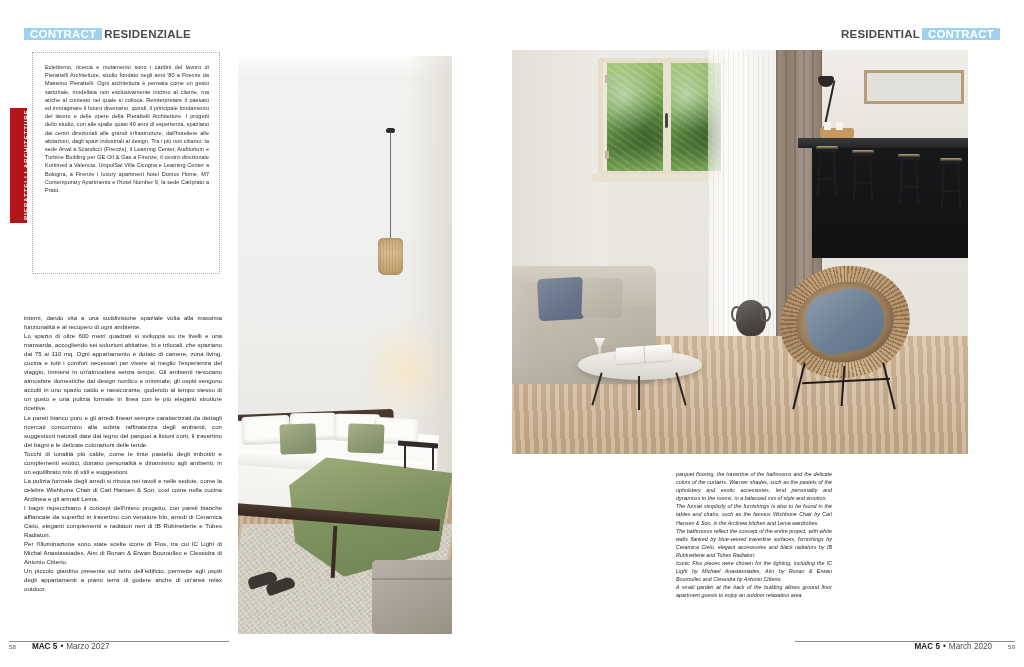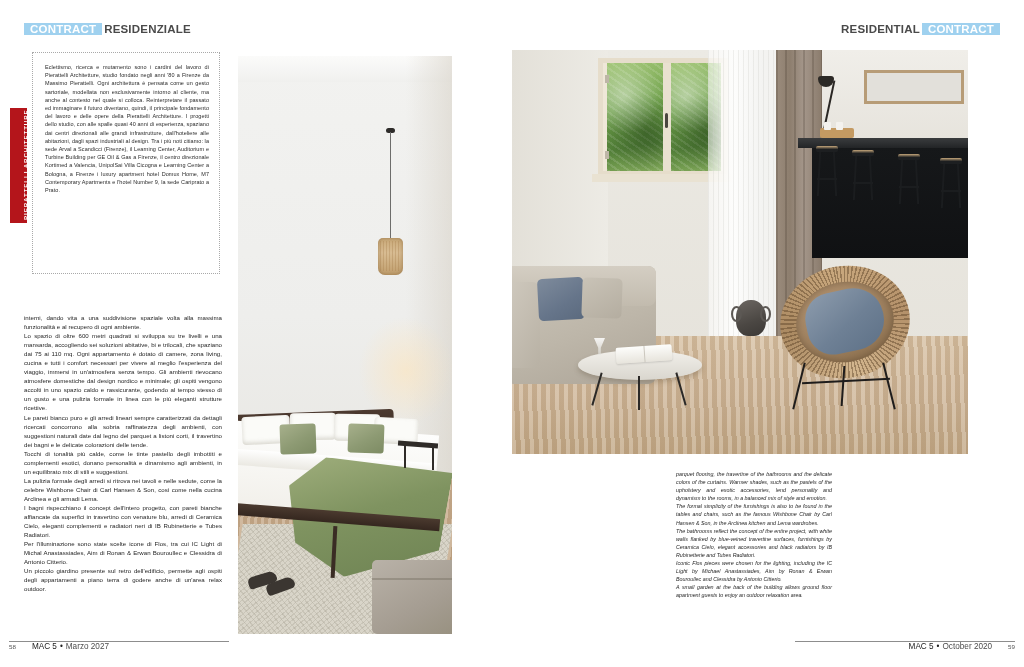--- a/index.html
+++ b/index.html
@@ -7,21 +7,21 @@
     width:1024px;height:667px;background:#ffffff;
     font-family:"Liberation Sans", sans-serif;
     overflow:hidden;position:relative;
   }
   .spread{position:absolute;inset:0;display:flex;}
   .page{position:relative;height:667px;}
   .page-left{width:512px;}
   .page-right{width:512px;}
 
   
-  .runhead{position:absolute;top:18px;display:flex;align-items:center;height:22px;}
+  .runhead{position:absolute;top:18px;display:flex;align-items:flex-end;height:22px;}
   .runhead-left{left:24px;}
   .runhead-right{right:24px;flex-direction:row;}
   .rh-box{
     background:#9fd1ef;color:#ffffff;font-weight:bold;font-size:11.5px;
     letter-spacing:.2px;display:flex;align-items:center;padding:0 6px;
   }
   .rh-plain{
     color:#4a4a4a;font-weight:bold;font-size:11.5px;letter-spacing:.2px;
     display:flex;align-items:center;padding:0 2px;
   }
@@ -63,21 +63,21 @@
   .en-col p{margin:0;}
   .en-col-2{left:709px;top:470px;width:156px;}
 
   
   .footer{position:absolute;bottom:10px;height:22px;display:flex;align-items:center;}
   .footer-rule{position:absolute;height:1px;background:#8d8d8d;bottom:25px;}
   .fl{left:9px;}
   .fr{right:9px;}
   .pg{font-size:6.2px;color:#555;}
   .mast{font-size:8.2px;color:#222;}
-  .mast b{font-weight:normal;}
+  .mast b{font-weight:bold;}
   .mast .dot{color:#222;}
   .mast .dim{color:#4d4d4d;}
 
   
   .photo{position:absolute;overflow:hidden;background:#efeeea;}
 
   
   #photo-bedroom{left:238px;top:56px;width:214px;height:578px;}
   .bd-wall{position:absolute;inset:0;
     background:linear-gradient(180deg,#f2f2f0 0%,#eeeeec 45%,#e9e8e4 70%,#e6e4df 100%);}
@@ -397,18 +397,18 @@
       <p>parquet flooring, the travertine of the bathrooms and the delicate colors of the curtains. Warmer shades, such as the pastels of the upholstery and exotic accessories, lend personality and dynamism to the rooms, in a balanced mix of style and emotion.</p>
       <p>The formal simplicity of the furnishings is also to be found in the tables and chairs, such as the famous Wishbone Chair by Carl Hansen &amp; Son, in the Arclinea kitchen and Lema wardrobes.</p>
       <p>The bathrooms reflect the concept of the entire project, with white walls flanked by blue-veined travertine surfaces, furnishings by Ceramica Cielo, elegant accessories and black radiators by IB Rubinetterie and Tubes Radiatori.</p>
       <p>Iconic Flos pieces were chosen for the lighting, including the IC Light by Michael Anastassiades, Aim by Ronan &amp; Erwan Bouroullec and Clessidra by Antonio Citterio.</p>
       <p>A small garden at the back of the building allows ground floor apartment guests to enjoy an outdoor relaxation area.</p>
     </div>
 
     <div class="footer-rule fr" style="right:9px;width:220px;"></div>
     <div class="footer fr">
       <span class="mast">
-        <b>MAC 5</b><span class="dot" style="margin:0 3px;">•</span><span class="dim">October 2020</span>
+        <b>MAC 5</b><span class="dot" style="margin:0 3px;">•</span><span class="dim">March 2020</span>
       </span>
       <span class="pg" style="margin-left:16px;">59</span>
     </div>
   </div>
 </div>
 
 </body></html>

